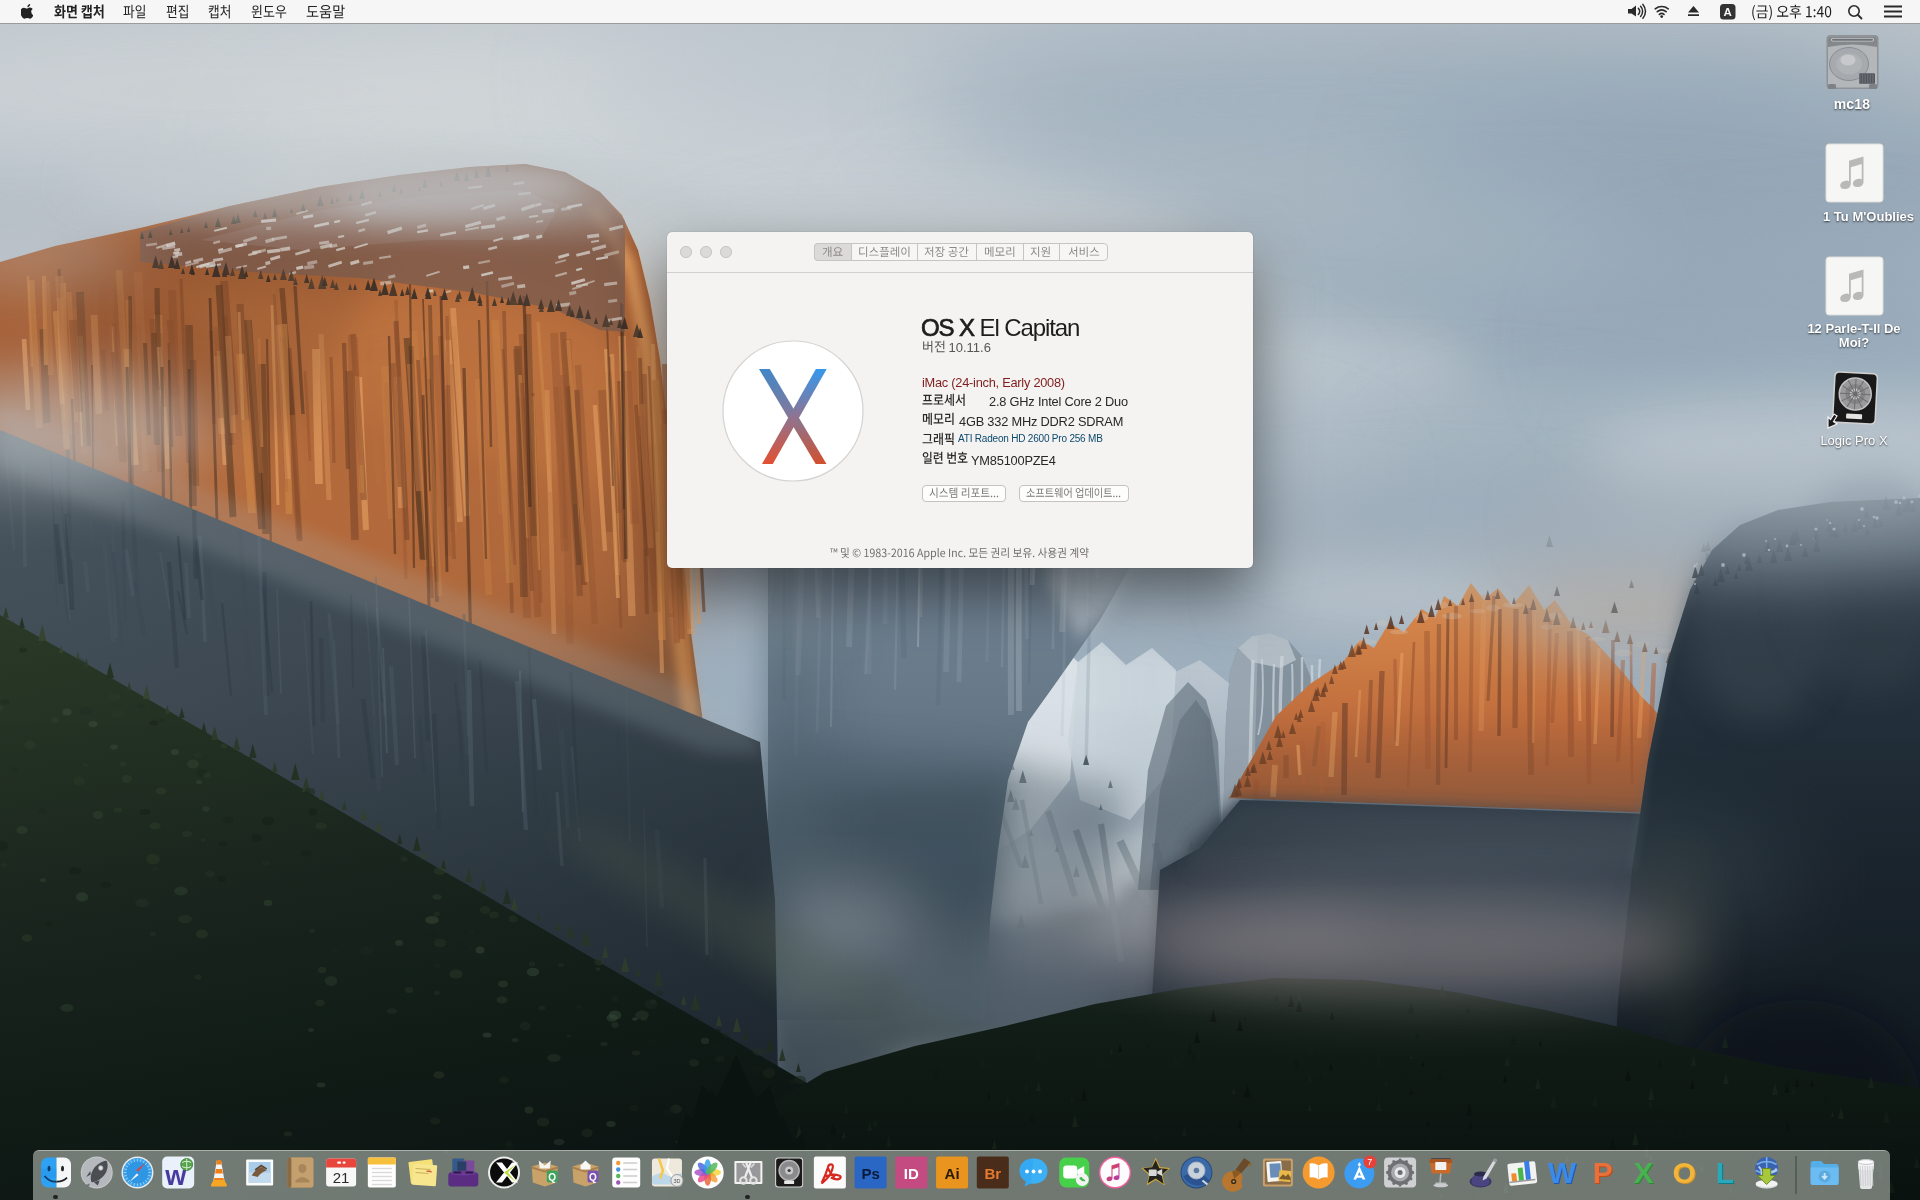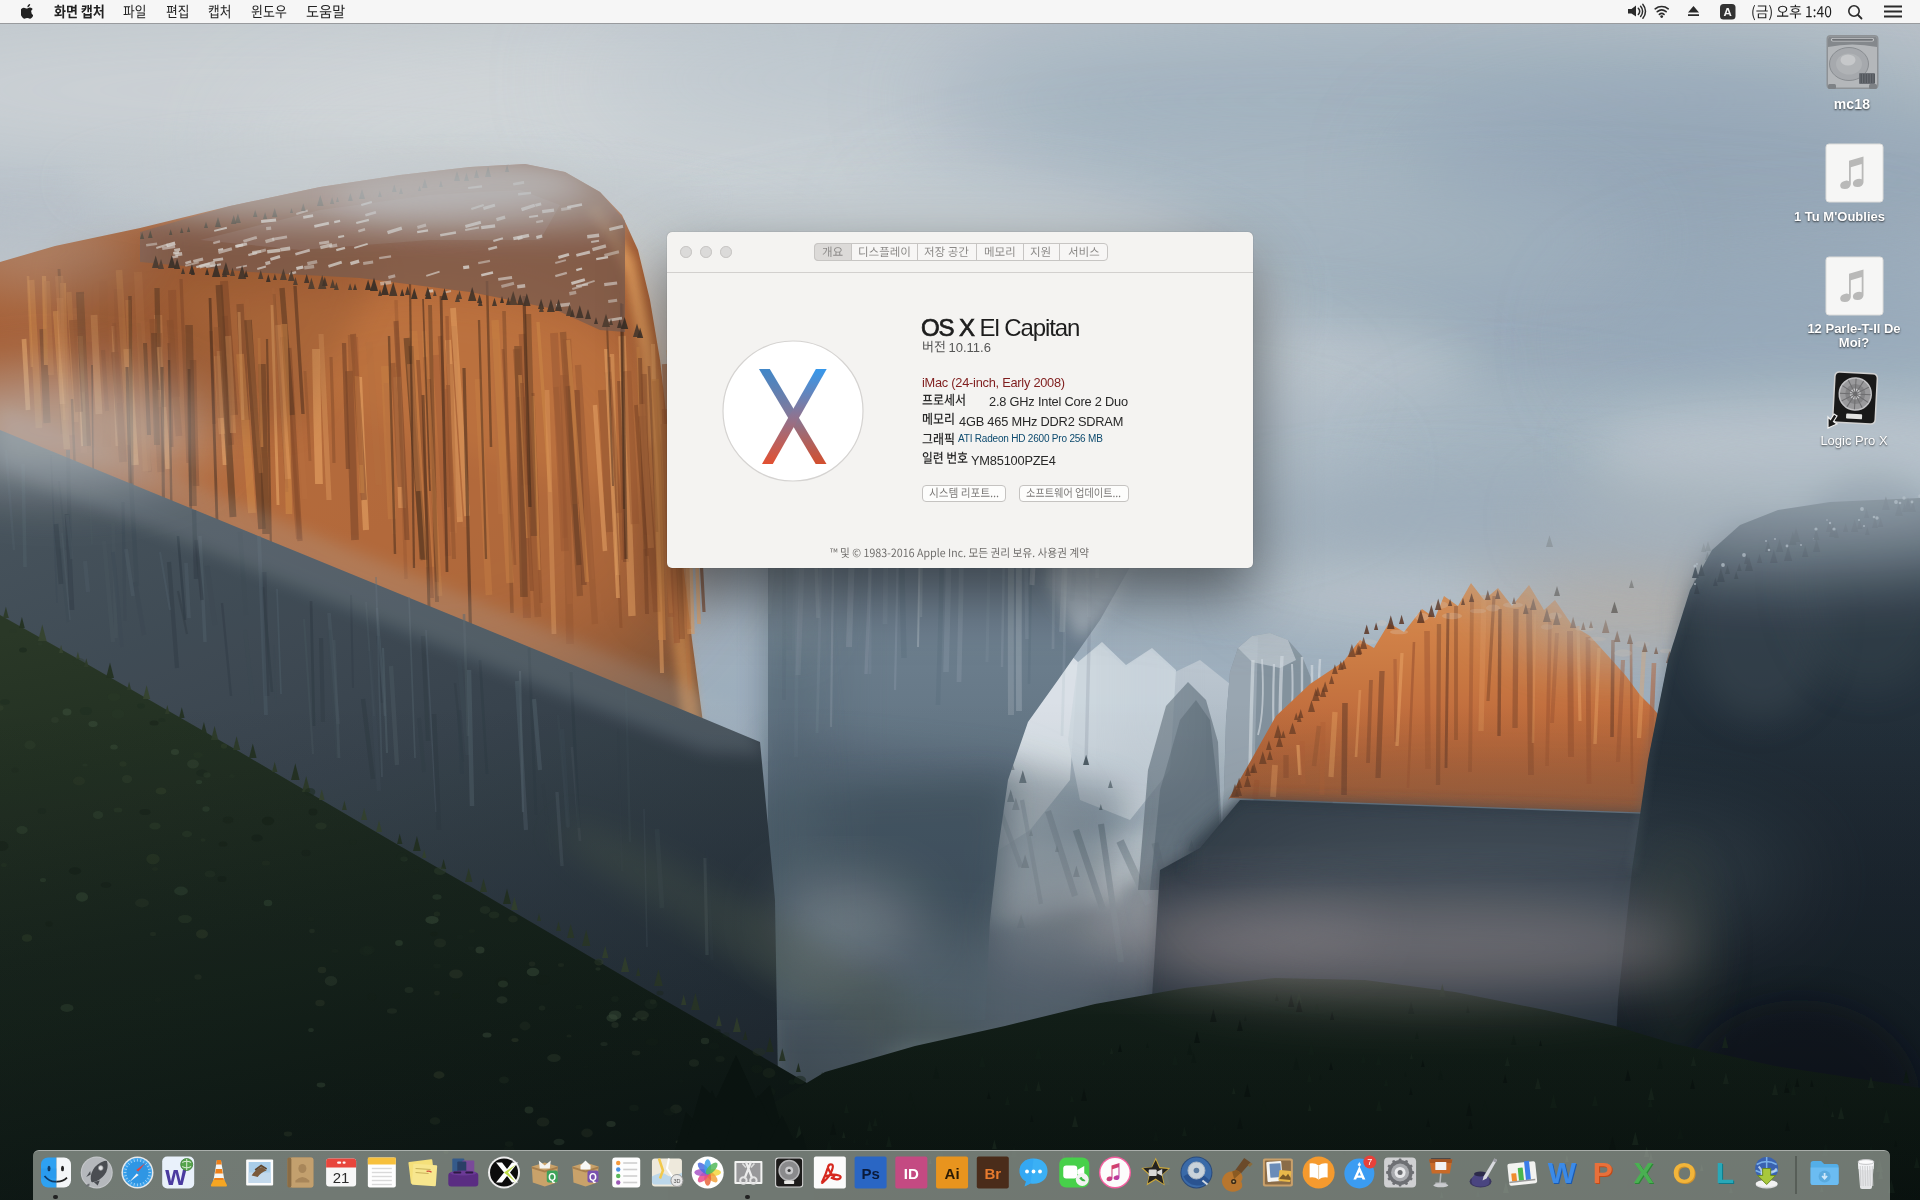--- a/index.html
+++ b/index.html
@@ -1471,21 +1471,21 @@
     <rect x="47.9" y="41" width="1.4" height="9" fill="#53575d"></rect>
     <rect x="50.5" y="41" width="1.4" height="9" fill="#53575d"></rect>
 <rect x="5" y="51" width="8" height="5" rx="1.5" fill="#7e8286"></rect>
 <rect x="46" y="51" width="8" height="5" rx="1.5" fill="#7e8286"></rect>
 </svg>
 <div class="abs" style="left:1792px;top:96px;width:120px;text-align:center;font-size:14px;font-weight:bold;color:#fff;text-shadow:0 1px 2px rgba(0,0,0,.7);letter-spacing:.2px">mc18</div>
 <svg class="abs" style="left:1825px;top:143px" width="59" height="60" viewBox="0 0 59 60">
 <rect x="1" y="1" width="57" height="58" rx="3" fill="#f6f6f5" stroke="#dcdcda" stroke-width="1"></rect>
 <path d="M38.5 13.5 l-14.5 4.3 v20.4 q-1.8-1-4.4-.3 q-4.4 1.1-4.4 4.6 q0 3.5 4.6 3.5 q5.4 0 6-4.7 v-17 l10.9-3.3 v15.2 q-1.8-.9-4.3-.2 q-4.5 1.1-4.5 4.6 q0 3.5 4.6 3.5 q5.5 0 6-4.8 Z" fill="#b9b9b8"></path>
 </svg>
-<div class="abs" style="left:1794px;top:209px;width:120px;text-align:left;font-size:13px;font-weight:bold;color:#fff;text-shadow:0 1px 2px rgba(0,0,0,.7)">1 Tu M'Oublies</div>
+<div class="abs" style="left:1794px;top:209px;width:120px;text-align:right;font-size:13px;font-weight:bold;color:#fff;text-shadow:0 1px 2px rgba(0,0,0,.7)">1 Tu M'Oublies</div>
 <svg class="abs" style="left:1825px;top:256px" width="59" height="60" viewBox="0 0 59 60">
 <rect x="1" y="1" width="57" height="58" rx="3" fill="#f6f6f5" stroke="#dcdcda" stroke-width="1"></rect>
 <path d="M38.5 13.5 l-14.5 4.3 v20.4 q-1.8-1-4.4-.3 q-4.4 1.1-4.4 4.6 q0 3.5 4.6 3.5 q5.4 0 6-4.7 v-17 l10.9-3.3 v15.2 q-1.8-.9-4.3-.2 q-4.5 1.1-4.5 4.6 q0 3.5 4.6 3.5 q5.5 0 6-4.8 Z" fill="#b9b9b8"></path>
 </svg>
 <div class="abs" style="left:1794px;top:322px;width:120px;text-align:center;font-size:13px;font-weight:bold;color:#fff;text-shadow:0 1px 2px rgba(0,0,0,.7);line-height:14px">12 Parle-T-Il De<br>Moi?</div>
 <svg class="abs" style="left:1826px;top:370px" width="58" height="60" viewBox="0 0 58 60">
 <g transform="rotate(3 29 29)">
 <rect x="7" y="2" width="44" height="52" rx="5" fill="#d2d2d2"></rect>
 <rect x="8.5" y="3.5" width="41" height="49" rx="4" fill="#191919"></rect>
 <circle cx="29" cy="24" r="16" fill="#9a9a9c"></circle>
@@ -1618,21 +1618,21 @@
 <div class="abs" style="left:989px;top:394.0px;font-size:12.8px;color:#282828;z-index:32;letter-spacing:-0.2px">2.8 GHz Intel Core 2 Duo</div>
 <div style="z-index:32;position:relative">
     <div style="position:absolute;left:922.0px;top:412.1px">
       <svg width="33.0" height="16.2" style="display:block;overflow:visible" xmlns="http://www.w3.org/2000/svg">
         <g transform="translate(0,11.9) scale(0.011957,-0.013500)">
           <path d="M76 731H429V155H76ZM332 649H174V237H332ZM726 832H826V-82H726ZM377 493H585V407H377ZM543 814H641V-39H543Z M966 116H1794V30H966ZM1326 337H1431V94H1326ZM1058 759H1698V321H1058ZM1595 676H1161V404H1595Z M2535 832H2640V-84H2535ZM1937 220H2015Q2094 220 2166 222Q2239 225 2311 232Q2383 239 2460 251L2470 166Q2352 146 2244 140Q2136 133 2015 133H1937ZM1935 750H2362V412H2043V187H1937V495H2255V665H1935Z" fill="#282828"></path>
         </g>
       </svg>
     </div>
   </div>
-<div class="abs" style="left:959px;top:413.5px;font-size:12.8px;color:#282828;z-index:32;letter-spacing:-0.2px">4GB 465 MHz DDR2 SDRAM</div>
+<div class="abs" style="left:959px;top:413.5px;font-size:12.8px;color:#282828;z-index:32;letter-spacing:-0.2px">4GB 332 MHz DDR2 SDRAM</div>
 <div style="z-index:32;position:relative">
     <div style="position:absolute;left:922.0px;top:431.6px">
       <svg width="33.0" height="16.2" style="display:block;overflow:visible" xmlns="http://www.w3.org/2000/svg">
         <g transform="translate(0,11.9) scale(0.011957,-0.013500)">
           <path d="M134 740H717V656H134ZM46 131H872V45H46ZM662 740H766V641Q766 581 764 516Q763 450 756 372Q749 295 732 198L627 208Q645 299 652 375Q659 451 660 517Q662 583 662 641Z M994 215H1056Q1139 215 1216 219Q1294 223 1383 238L1391 153Q1300 137 1220 133Q1140 129 1056 129H994ZM992 737H1336V401H1095V184H994V485H1234V652H992ZM1645 832H1745V-82H1645ZM1505 478H1671V393H1505ZM1439 813H1537V-37H1439Z M1926 761H2417V676H1926ZM1913 321 1902 407Q1982 407 2076 408Q2171 410 2269 415Q2367 420 2457 430L2464 353Q2372 339 2275 332Q2178 325 2085 323Q1992 321 1913 321ZM2008 697H2109V378H2008ZM2234 697H2335V378H2234ZM2024 234H2639V-83H2534V149H2024ZM2534 831H2639V275H2534Z" fill="#282828"></path>
         </g>
       </svg>
     </div>
   </div>
 <div class="abs" style="left:958px;top:433.0px;font-size:10px;color:#0c4a6e;z-index:32;letter-spacing:-0.2px">ATI Radeon HD 2600 Pro 256 MB</div>

